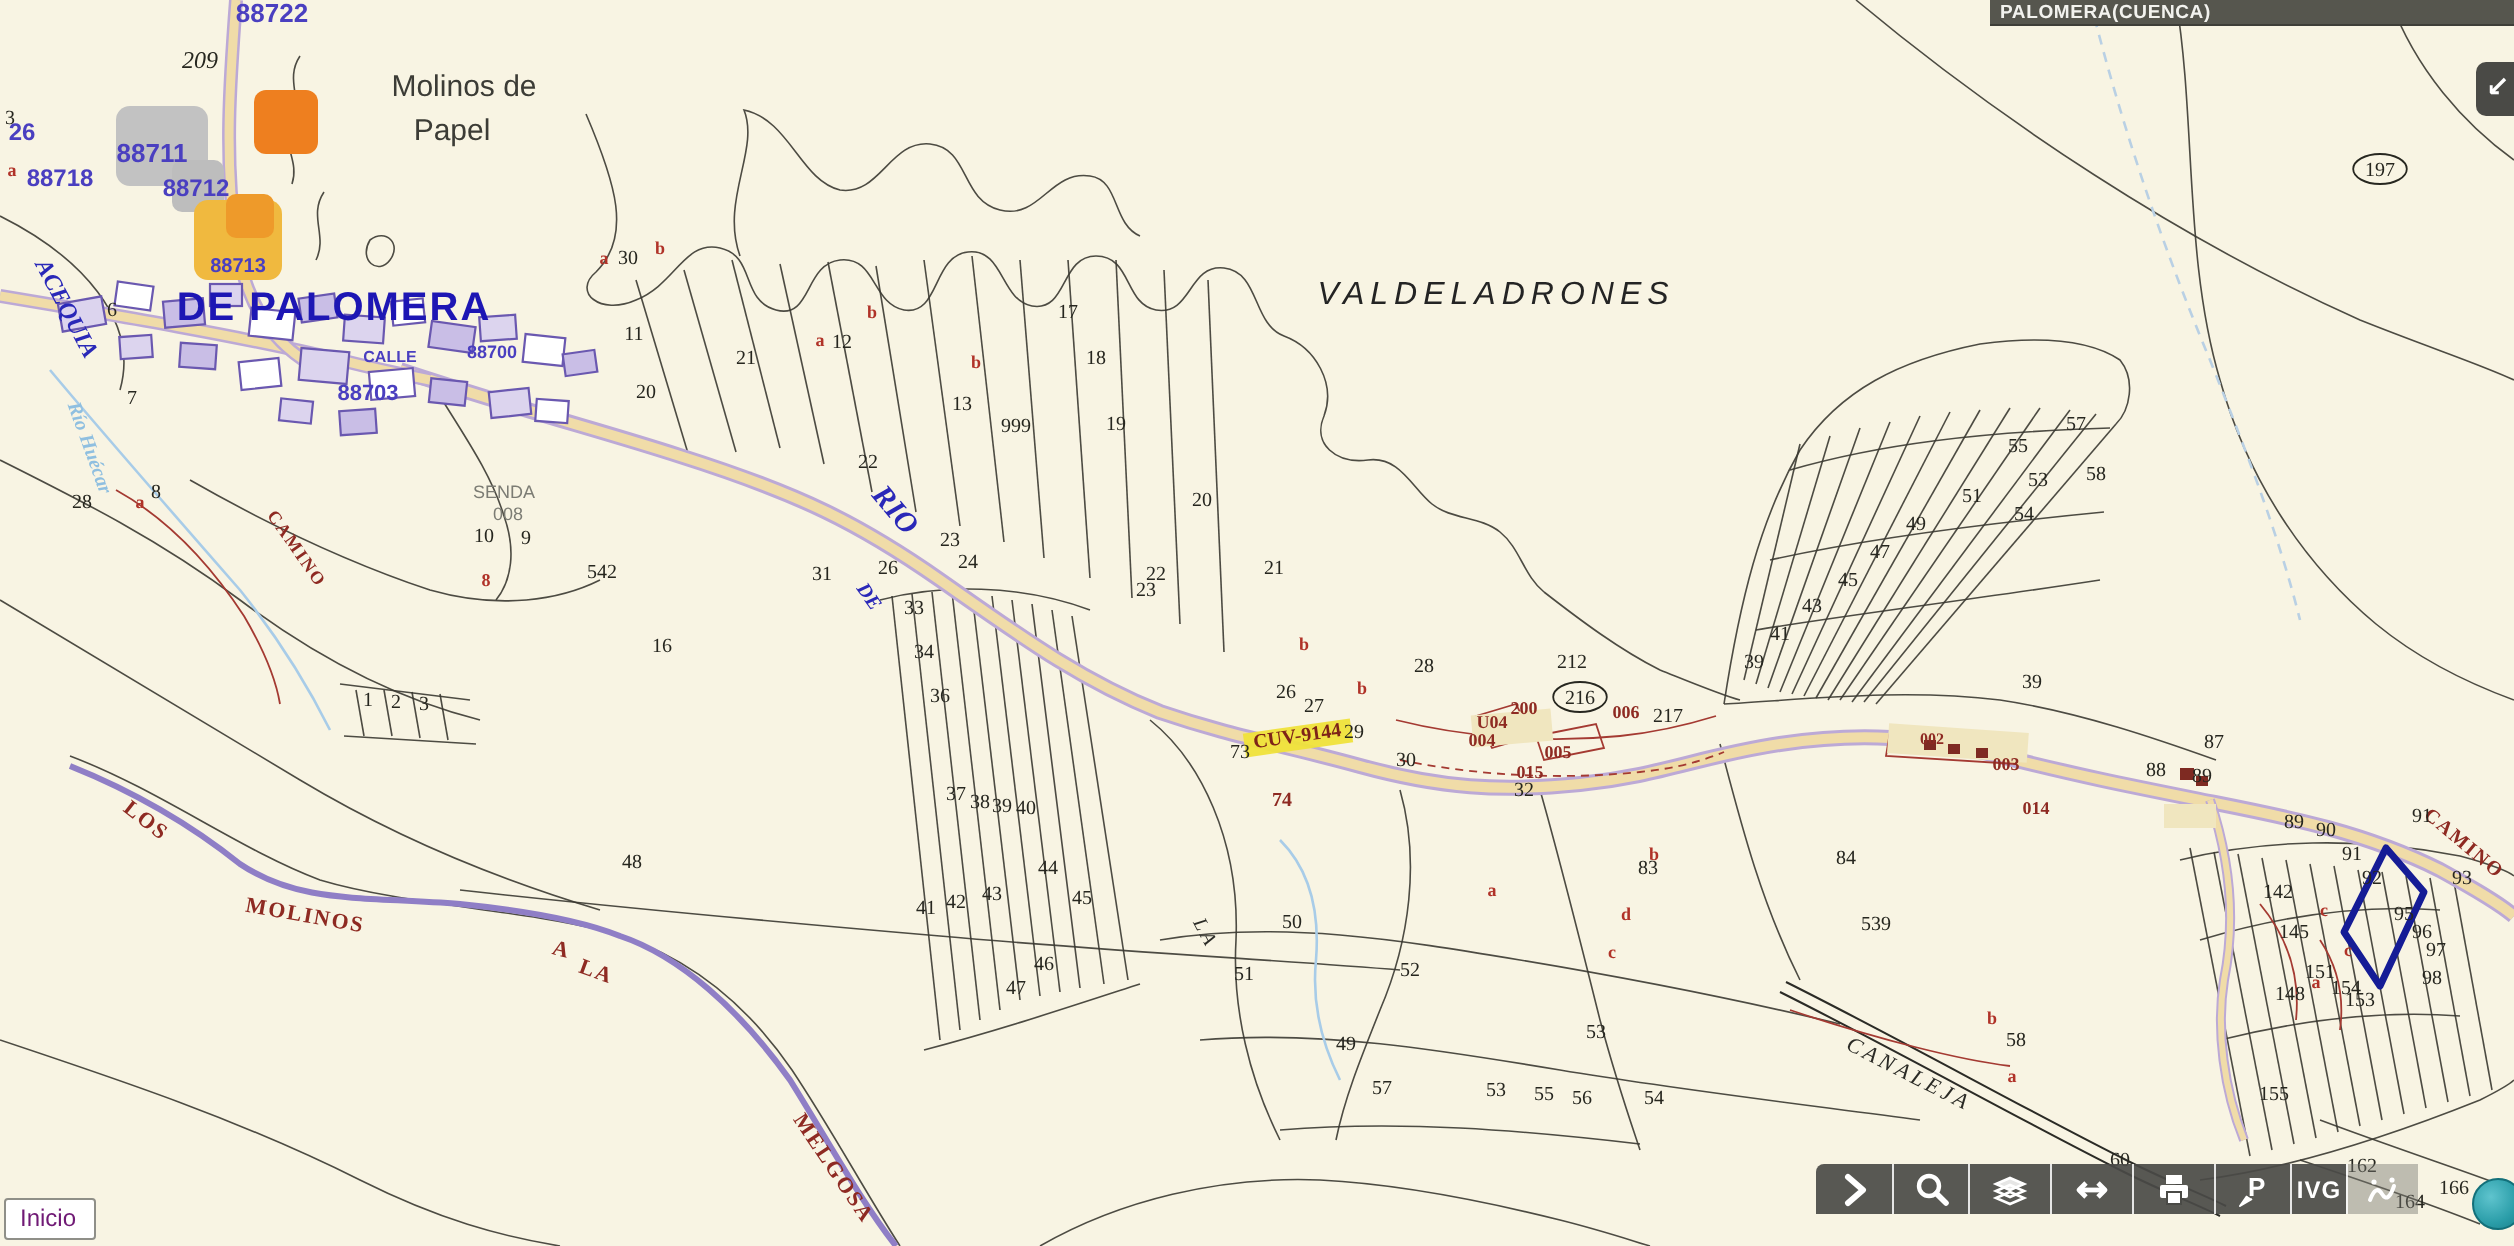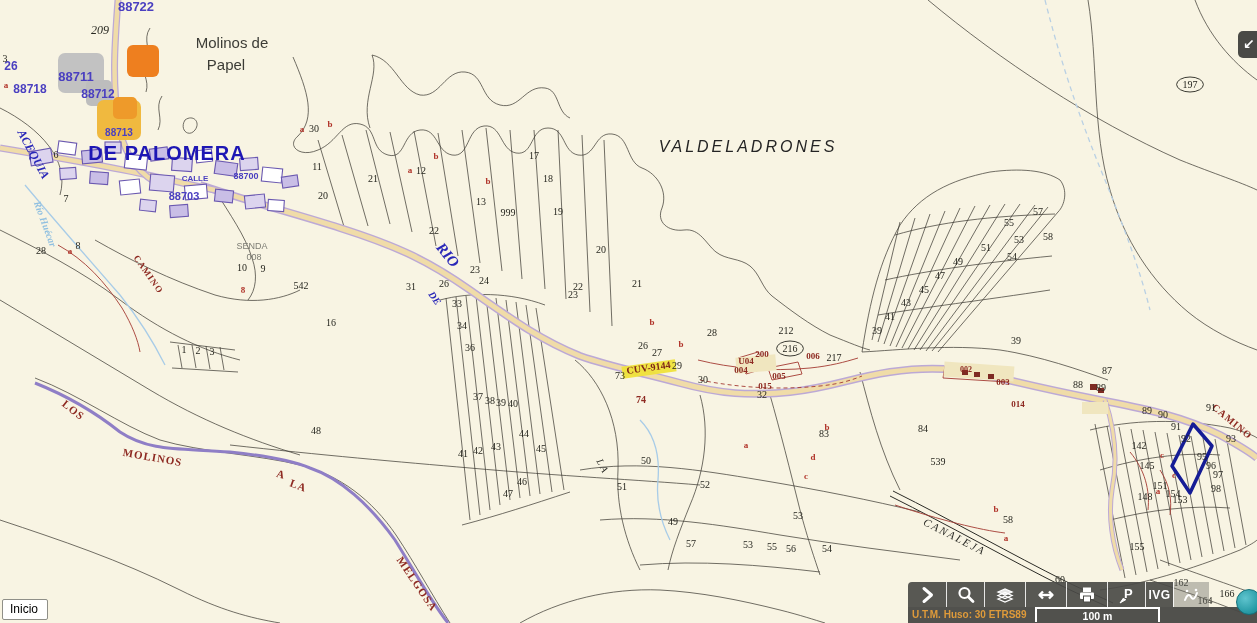--- a/index.html
+++ b/index.html
@@ -25,21 +25,21 @@
   .oval-bg{fill:none;stroke:#26261f;stroke-width:0.9;}
 
   
   .header-bar{position:absolute;left:995px;top:0;width:262px;height:13px;background:#56564E;
     border-bottom:1px solid #3e3e38;color:#F2F2EE;font-size:9.5px;font-weight:bold;
     letter-spacing:.3px;line-height:13px;padding-left:5px;box-sizing:border-box;z-index:30;}
   .expand-btn{position:absolute;left:1238px;top:31px;width:26px;height:27px;background:#4A4A46;
     border-radius:5px;color:#fff;z-index:30;text-align:left;cursor:pointer;
     font-family:"DejaVu Sans",sans-serif;font-size:14px;font-weight:bold;line-height:26px;padding-left:5px;box-sizing:border-box;}
   .inicio-btn{position:absolute;left:2px;top:599px;background:#fff;border:1px solid #8f8f88;
-    border-radius:2px;color:#000000;font-size:12px;padding:2px 9px 3px 7px;z-index:30;cursor:pointer;text-align:right;}
+    border-radius:2px;color:#701a75;font-size:12px;padding:2px 9px 3px 7px;z-index:30;cursor:pointer;text-align:right;}
 
   .toolbar{position:absolute;left:908px;top:582px;height:25px;display:flex;z-index:25;}
   .tb-btn{width:38px;height:25px;background:rgba(74,74,70,0.92);border-left:1px solid rgba(255,255,255,0.85);
     display:flex;align-items:center;justify-content:center;cursor:pointer;box-sizing:border-box;}
   .tb-btn:first-child{border-left:none;border-top-left-radius:4px;}
   .tb-btn.wide{width:41px;}
   .tb-btn.ivg{color:#fff;font-weight:bold;font-size:12px;letter-spacing:.5px;width:28px;}
   .tb-btn.ghost{background:rgba(120,120,112,0.45);width:36px;}
   .statusbar{position:absolute;left:908px;top:607px;width:349px;height:16px;
     background:rgba(72,72,68,0.95);z-index:24;}
@@ -415,20 +415,23 @@
         <text x="906" y="306" class="lbl num">43</text>
         <text x="890" y="320" class="lbl num">41</text>
         <text x="877" y="334" class="lbl num">39</text>
         <text x="1181" y="586" class="lbl num" font-size="8">162</text>
         <text x="1227" y="597" class="lbl num" font-size="8">166</text>
         <text x="1205" y="604" class="lbl num" font-size="8">164</text>
       </g>
   </svg>
 
   
+  <div class="header-bar">
+    <span>PALOMERA(CUENCA)</span>
+  </div>
 
   <div class="expand-btn">
     <span>↙</span>
   </div>
 
   <button class="inicio-btn">Inicio</button>
 
   <div class="toolbar">
     <div class="tb-btn">
       <svg width="22" height="22" viewBox="0 0 22 22">
@@ -470,22 +473,16 @@
     <div class="tb-btn ivg">IVG</div>
     <div class="tb-btn ghost">
       <svg width="22" height="22" viewBox="0 0 22 22">
         <path d="M4,16 q3,-8 6,-3 q3,5 6,-4" fill="none" stroke="#fff" stroke-width="2" stroke-linecap="round"></path>
         <circle cx="6" cy="7" r="1.3" fill="#fff"></circle>
         <circle cx="15" cy="6" r="1.3" fill="#fff"></circle>
       </svg>
     </div>
   </div>
 
-  <div class="statusbar">
-    <span class="utm-label">U.T.M. Huso: 30 ETRS89</span>
-    <div class="scalebar">
-      <span>100 m</span>
-    </div>
-  </div>
 
   <div class="info-circle"></div>
 
 </div>
 
 </body></html>

